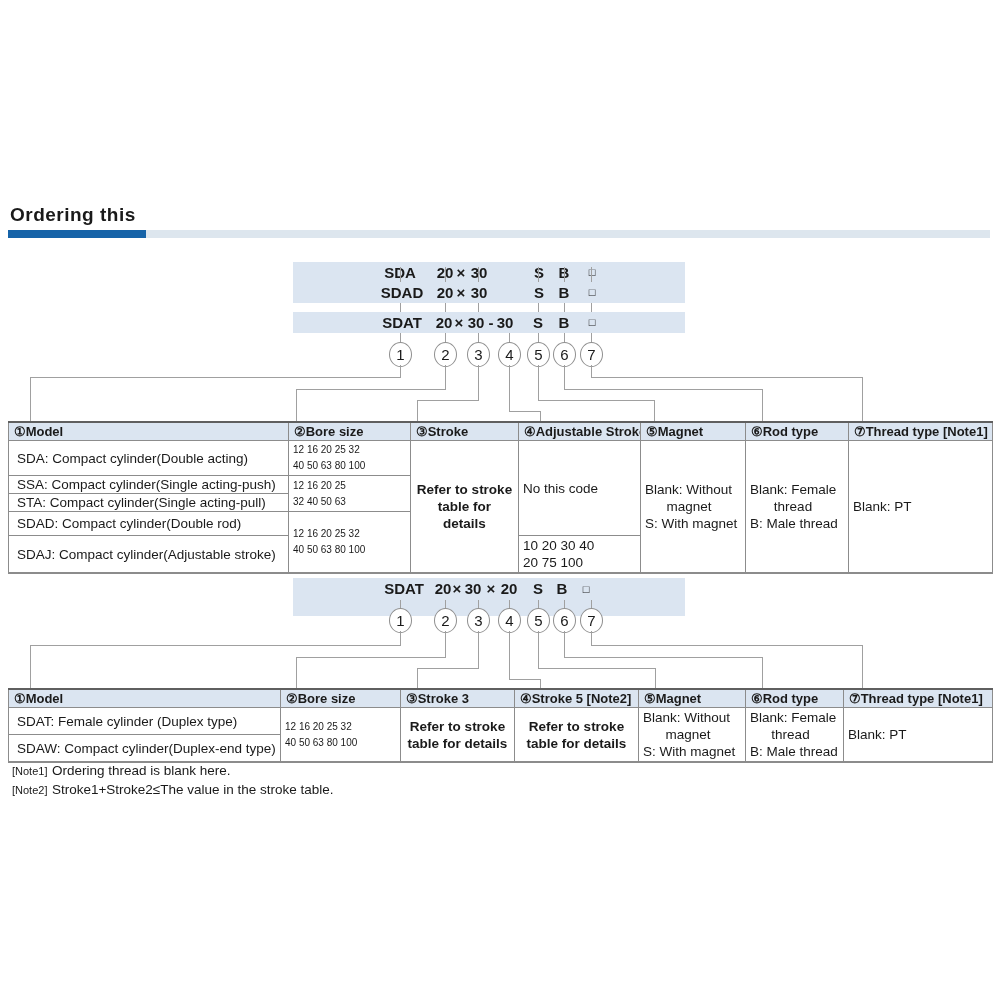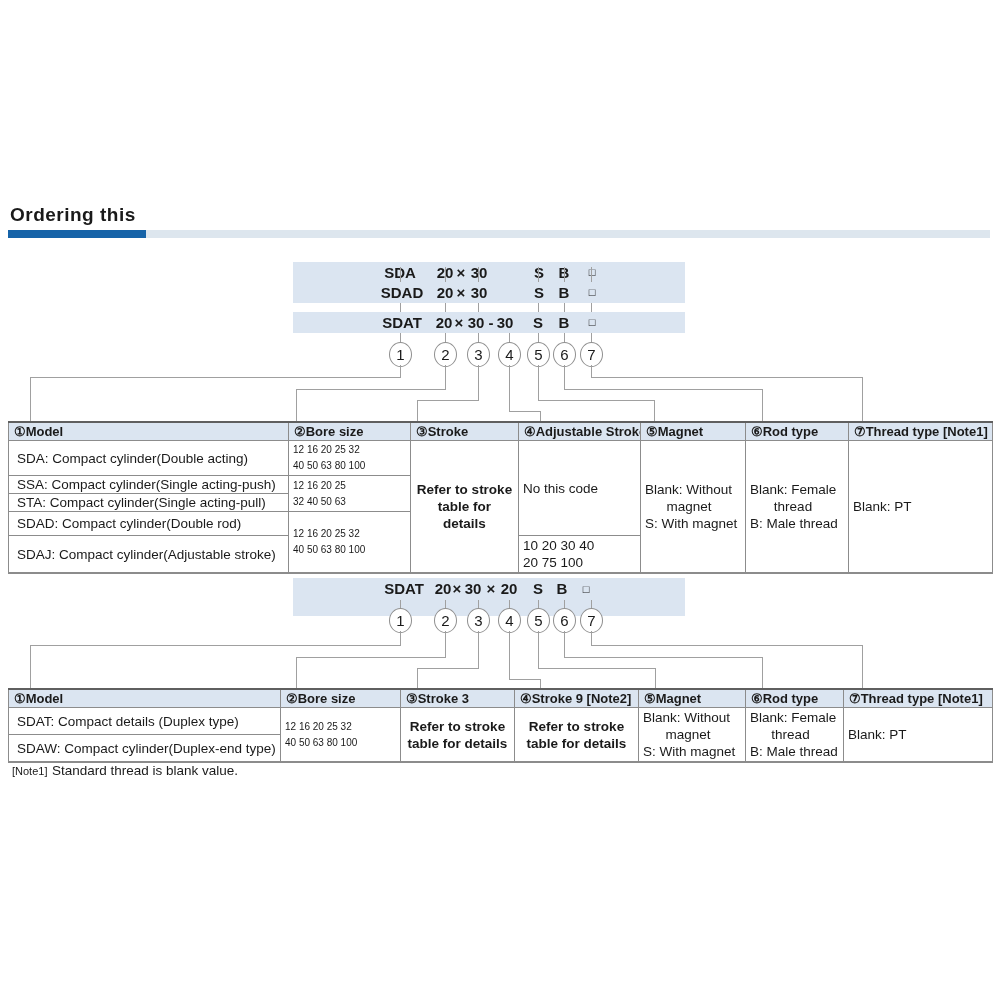--- a/index.html
+++ b/index.html
@@ -192,27 +192,27 @@
       <col style="width:124px">
         <col style="width:107px">
         <col style="width:98px">
         <col style="width:149px">
     </colgroup>
     <tbody>
         <tr style="height:15px">
       <th>①Model</th>
       <th>②Bore size</th>
       <th>③Stroke 3</th>
-      <th>④Stroke 9 [Note2]</th>
+      <th>④Stroke 5 [Note2]</th>
       <th>⑤Magnet</th>
       <th>⑥Rod type</th>
       <th>⑦Thread type [Note1]</th>
     </tr>
     <tr style="height:25px">
-      <td class="model">SDAT: Compact details (Duplex type)</td>
+      <td class="model">SDAT: Female cylinder (Duplex type)</td>
       <td class="bore" rowspan="2">
         <div>12 16  20  25  32</div>
         <div>40 50  63  80 100</div>
       </td>
       <td class="ctr" rowspan="2">
         <div>Refer to stroke</div>
         <div>table for details</div>
       </td>
       <td class="ctr" rowspan="2">
         <div>Refer to stroke</div>
@@ -233,21 +233,25 @@
       </td>
     </tr>
     <tr style="height:25px">
       <td class="model">SDAW: Compact cylinder(Duplex-end type)</td>
     </tr>
   </tbody>
     </table>
 
   <div class="note" style="top:761px">
     <span class="lbl">[Note1]</span>
-    <span class="txt">Standard thread is blank value.</span>
+    <span class="txt">Ordering thread is blank here.</span>
+  </div>
+  <div class="note" style="top:780px">
+    <span class="lbl">[Note2]</span>
+    <span class="txt">Stroke1+Stroke2≤The value in the stroke table.</span>
   </div>
 
 <div class="ln" style="left: 400px; top: 267px; width: 1px; height: 15px;"></div>
     <div class="ln" style="left: 445px; top: 267px; width: 1px; height: 15px;"></div>
     <div class="ln" style="left: 478px; top: 267px; width: 1px; height: 15px;"></div>
     <div class="ln" style="left: 538px; top: 267px; width: 1px; height: 15px;"></div>
     <div class="ln" style="left: 564px; top: 267px; width: 1px; height: 15px;"></div>
     <div class="ln" style="left: 591px; top: 267px; width: 1px; height: 15px;"></div>
     <div class="ln" style="left: 400px; top: 303px; width: 1px; height: 9px;"></div>
     <div class="ln" style="left: 445px; top: 303px; width: 1px; height: 9px;"></div>

